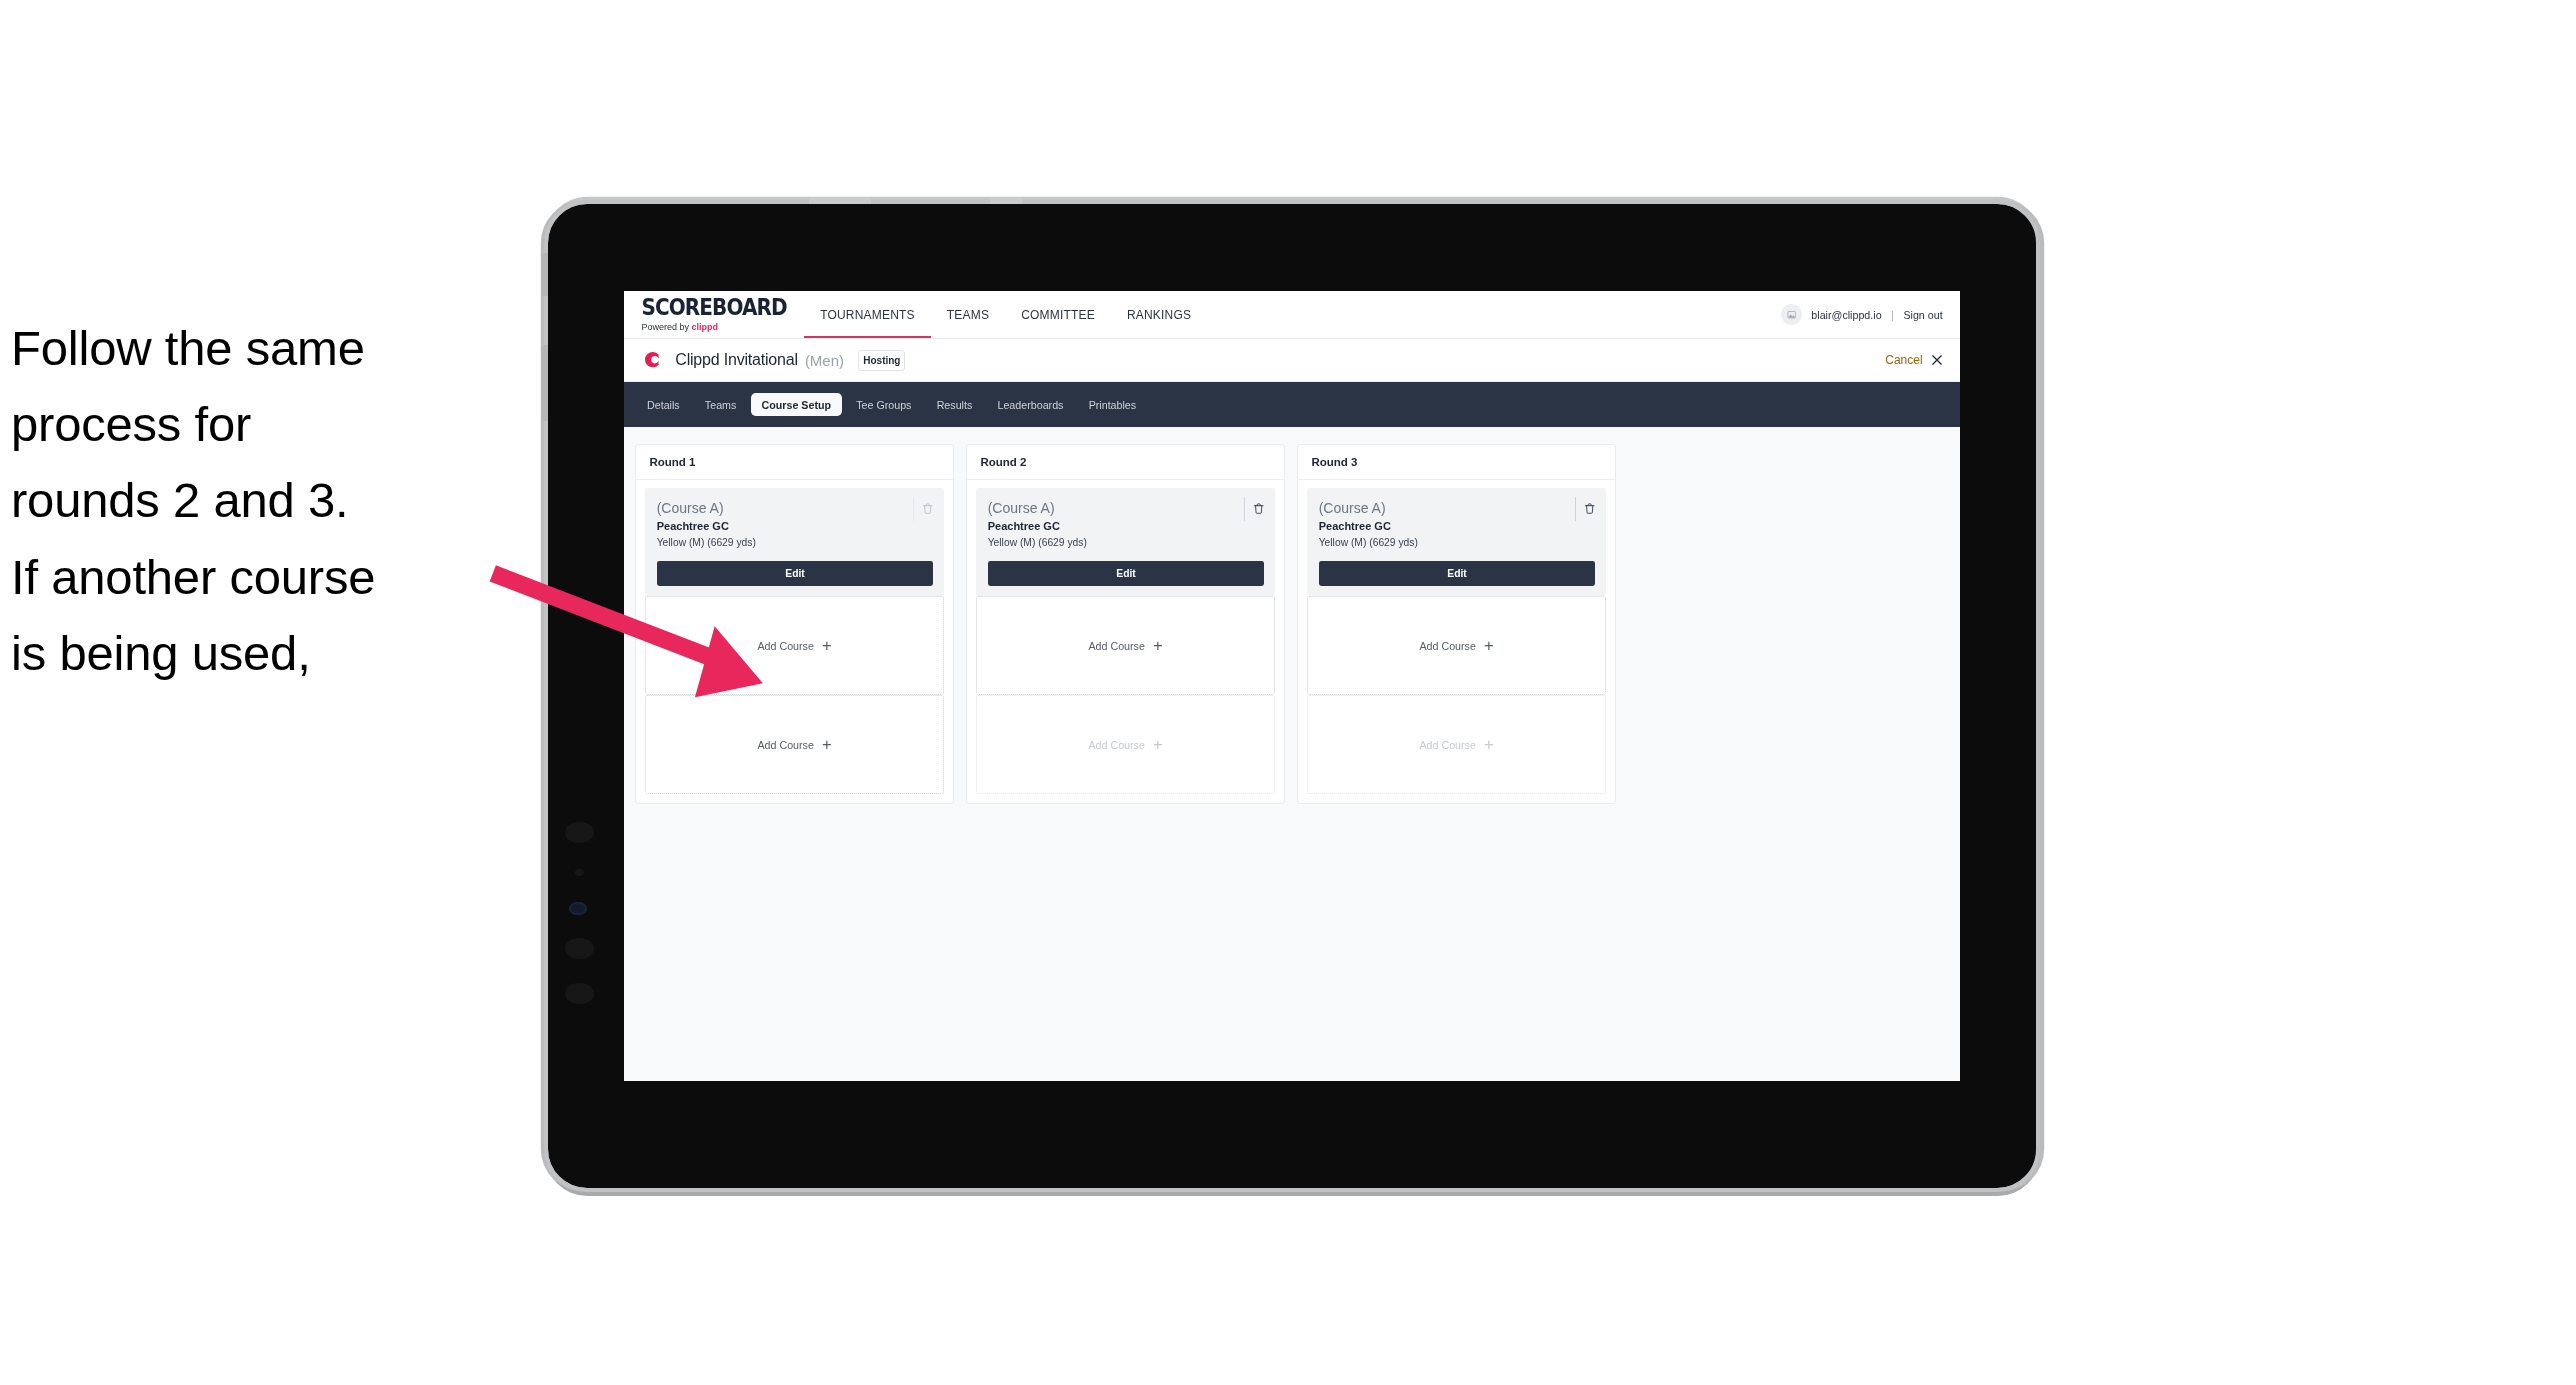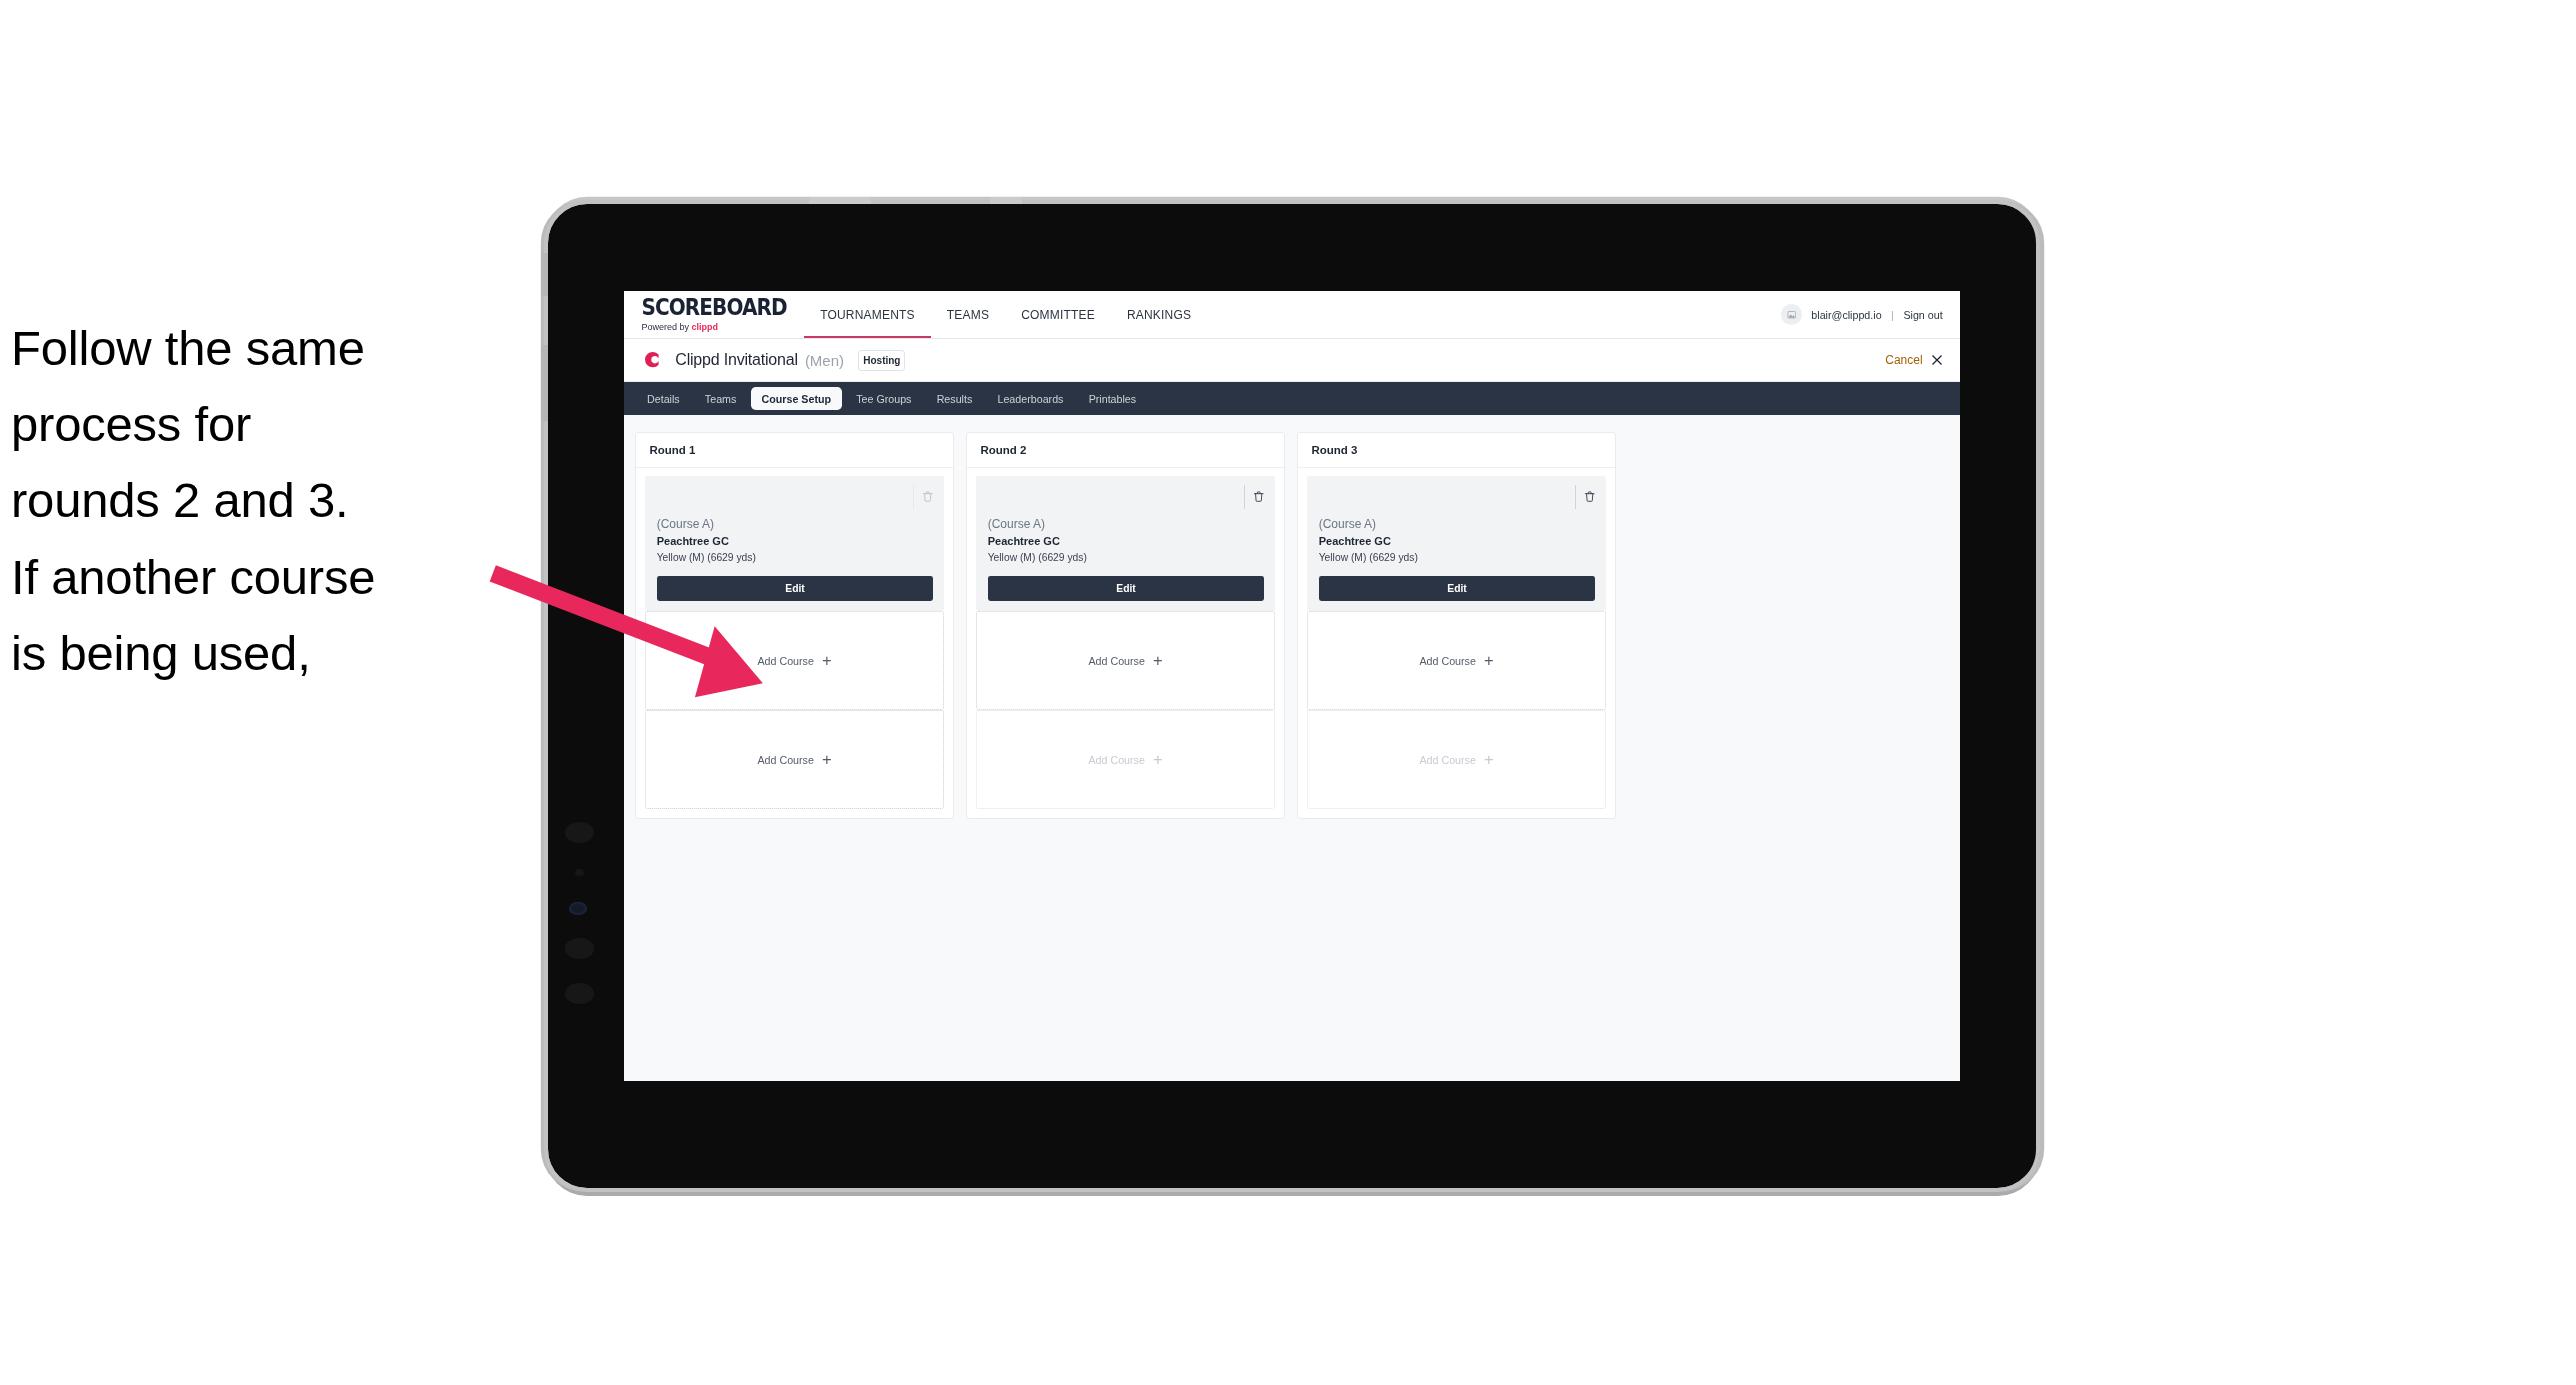--- a/index.html
+++ b/index.html
@@ -194,21 +194,21 @@
   #cancel {
     margin-left: auto;
     display: flex; align-items: center; gap: 8px;
     font-size: 12px;
     color: #a16207;
     cursor: pointer;
   }
 
   
   #tabstrip {
-    height: 33px;
+    height: 45px;
     background: #2b3445;
     display: flex;
     align-items: center;
     padding: 0 12px;
     gap: 3.2px;
   }
   .tab {
     font-size: 10.7px;
     color: #cdd2d9;
     padding: 5.5px 11px;
@@ -245,24 +245,23 @@
   }
   .round-body { padding: 8px 8.7px 8.7px 8.7px; }
 
   .course-card {
     background: #f1f3f5;
     border-radius: 2.4px;
     padding: 10.3px 11px 10.3px 12px;
     position: relative;
   }
   .course-label {
-    font-size: 12px;
+    font-size: 14px;
     color: #6d7683;
     line-height: 1.45;
-    margin-top: 30px;
   }
   .course-name {
     font-size: 11px;
     font-weight: 700;
     color: #1e2533;
     line-height: 1.5;
   }
   .course-tee {
     font-size: 10.3px;
     color: #3b4251;

